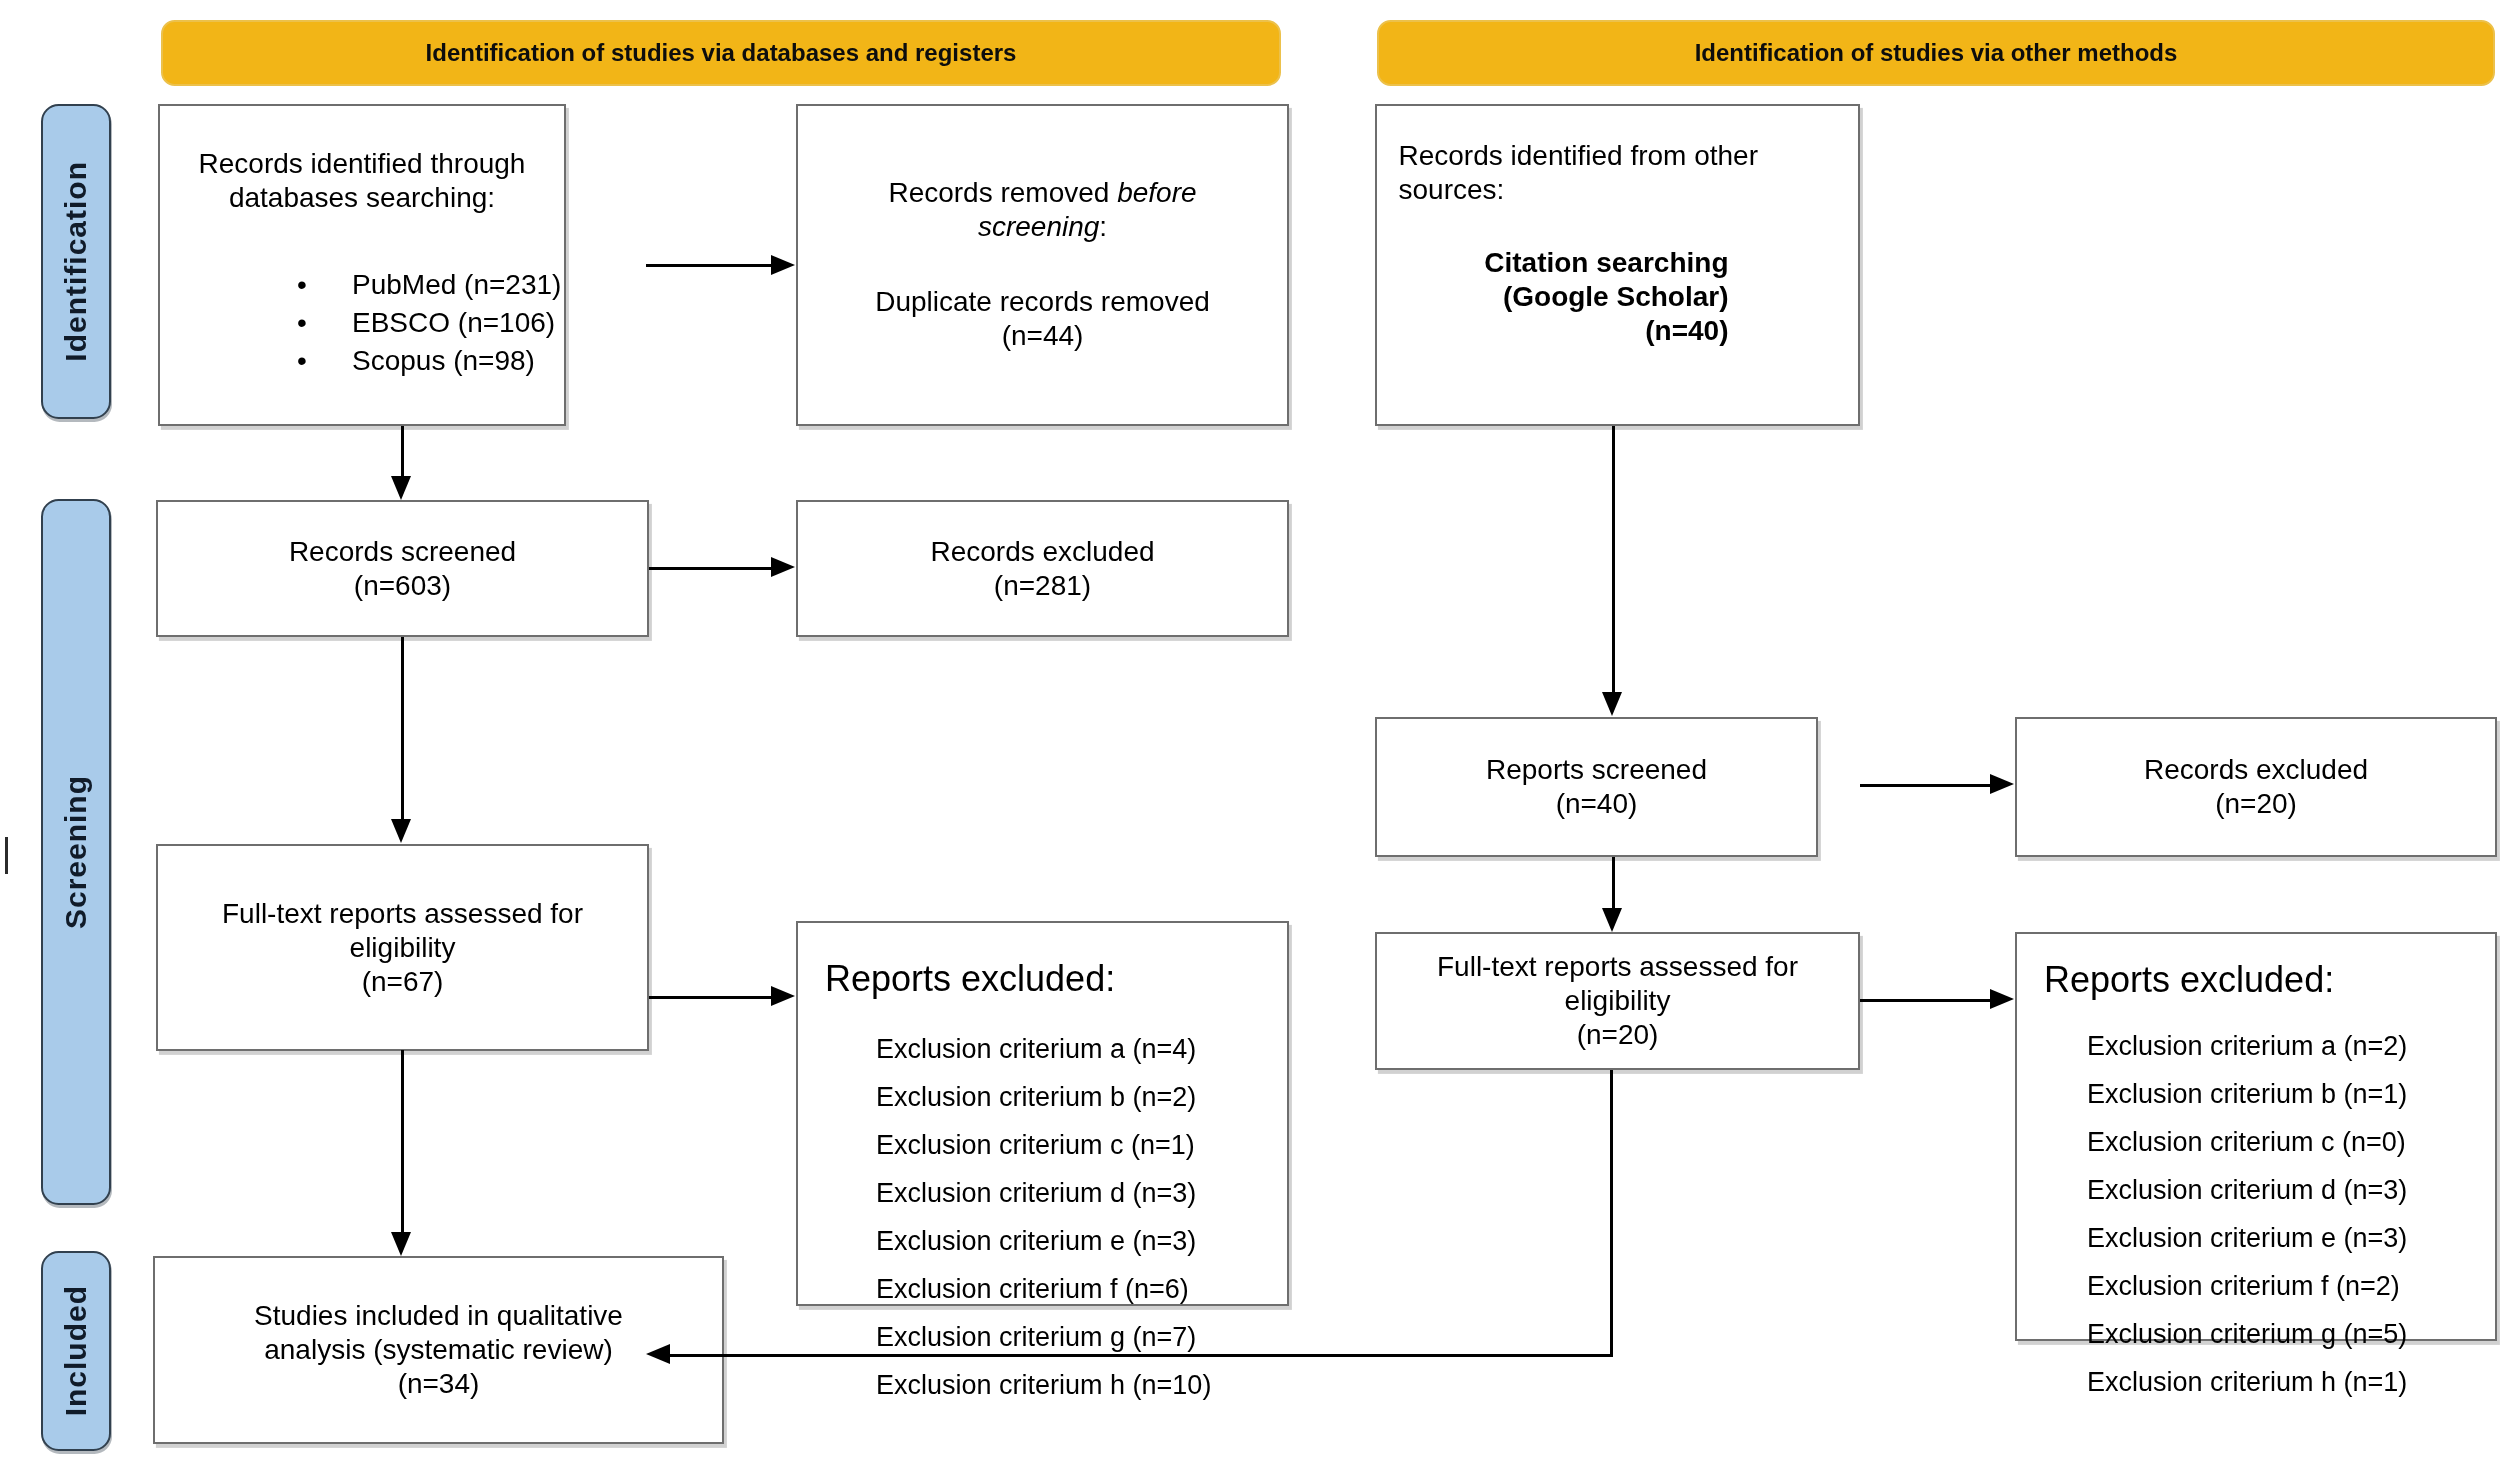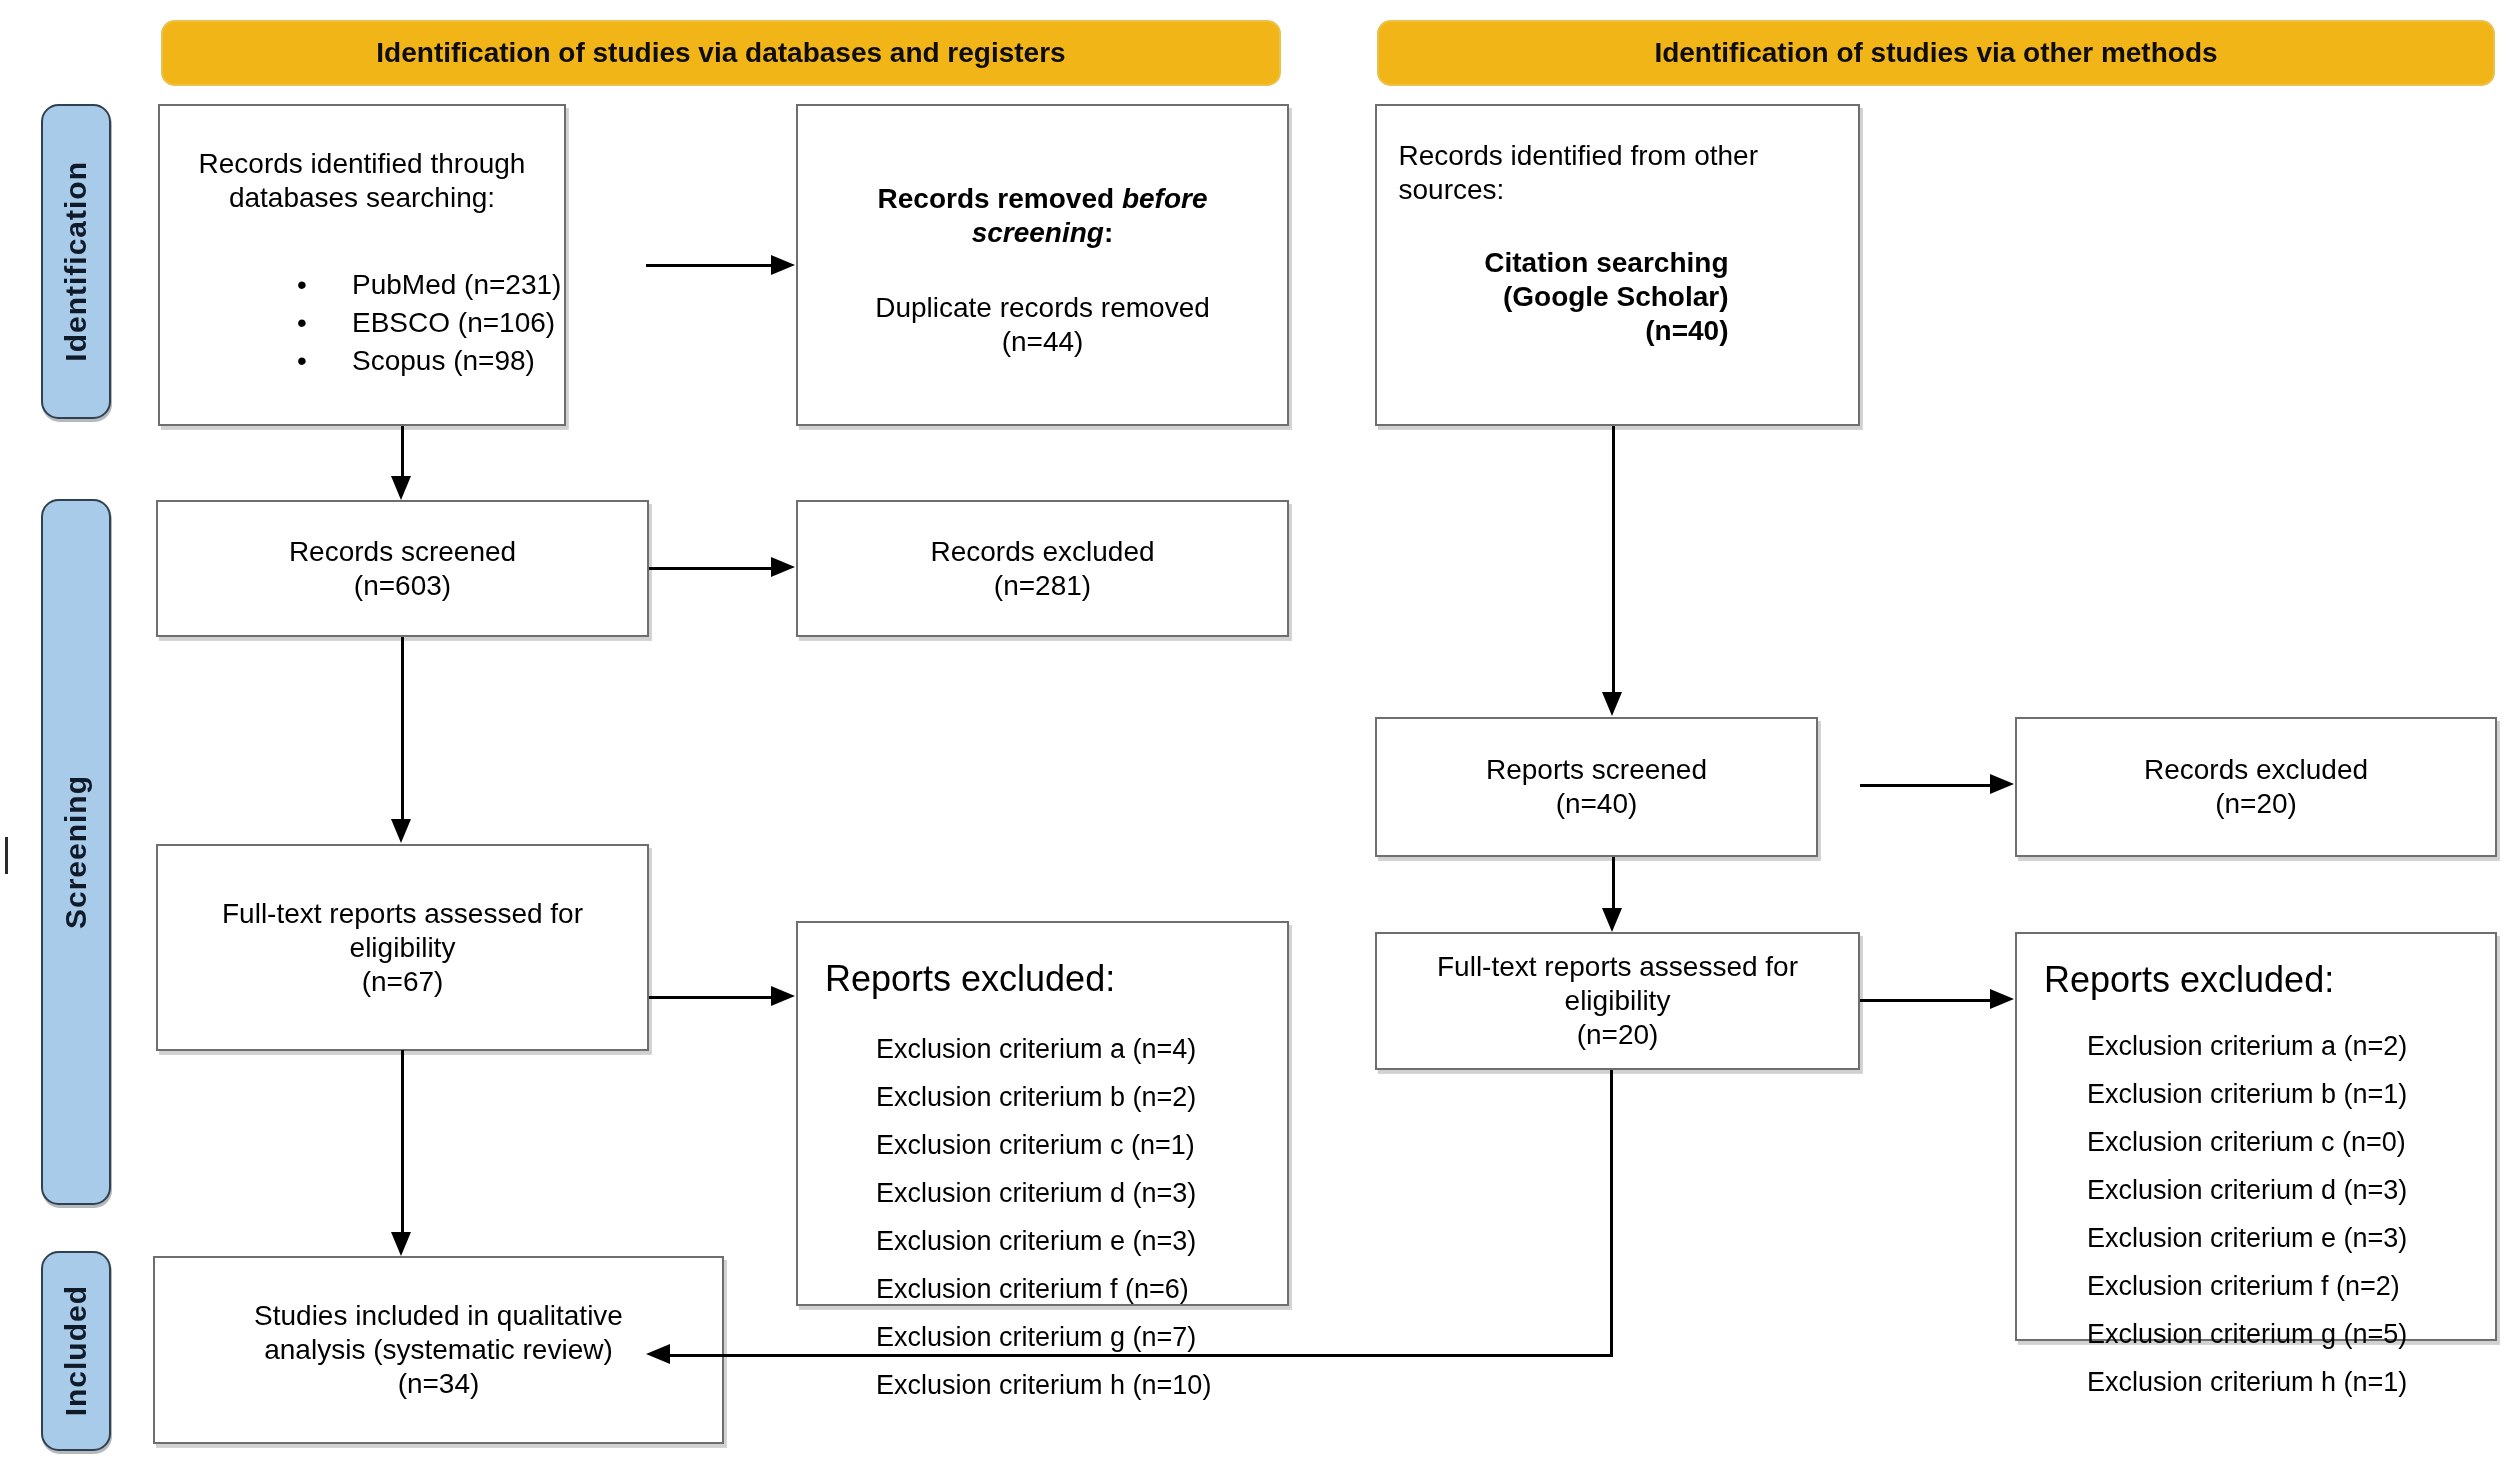--- a/index.html
+++ b/index.html
@@ -14,21 +14,21 @@
   html,body{background:#ffffff;}
   body{font-family:"Liberation Sans", sans-serif;color:#000;}
   #canvas{position:relative;width:2509px;height:1468px;background:#ffffff;overflow:hidden;}
 
   .banner{
     position:absolute;top:19.5px;height:66px;
     background:var(--header-bg);
     border:2px solid var(--header-border);
     border-radius:13.7px;
     display:flex;align-items:center;justify-content:center;
-    font-weight:bold;font-size:28px;color:#0d0d0d;
+    font-weight:bold;font-size:24px;color:#0d0d0d;
   }
   .stage-tab{
     position:absolute;left:41px;width:70px;
     background:var(--stage-bg);
     border:2.9px solid var(--stage-border);
     border-radius:17.6px;
     box-shadow:1px 2.9px 0 rgba(40,55,70,0.35);
     display:flex;align-items:center;justify-content:center;
   }
   .vtext{
@@ -80,21 +80,21 @@
     <div class="lines intro-center">Records identified through
 databases searching:</div>
     <ul class="bullet-list">
       <li>PubMed (n=231)</li>
       <li>EBSCO (n=106)</li>
       <li>Scopus (n=98)</li>
     </ul>
   </div>
 
   <div class="box" style="left:796px;top:104px;width:493px;height:322px;padding-top:68px;">
-    <div class="para-center" style="width:410px;margin:8px auto;font-weight:bold;"><span>Records removed </span><i>before screening</i><span>:</span></div>
+    <div class="para-center" style="width:410px;margin:2px auto;"><span>Records removed </span><i>before screening</i><span>:</span></div>
     <div class="lines para-center" style="margin-top:41px;">Duplicate records removed
 (n=44)</div>
   </div>
 
   <div class="box" style="left:1375px;top:104px;width:485px;height:322px;padding:33px 19.5px 0 21.5px;">
     <div class="lines" style="text-align:left;">Records identified from other
 sources:</div>
     <div class="lines" style="width:75%;text-align:right;margin-top:39px;font-weight:bold;">Citation searching
 (Google Scholar)
 (n=40)</div>

